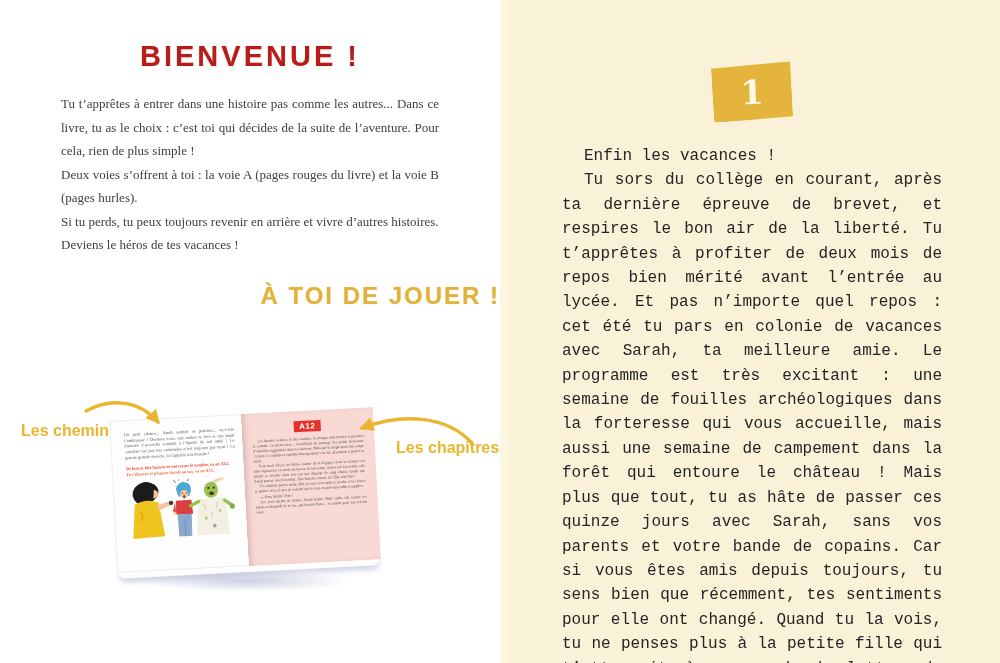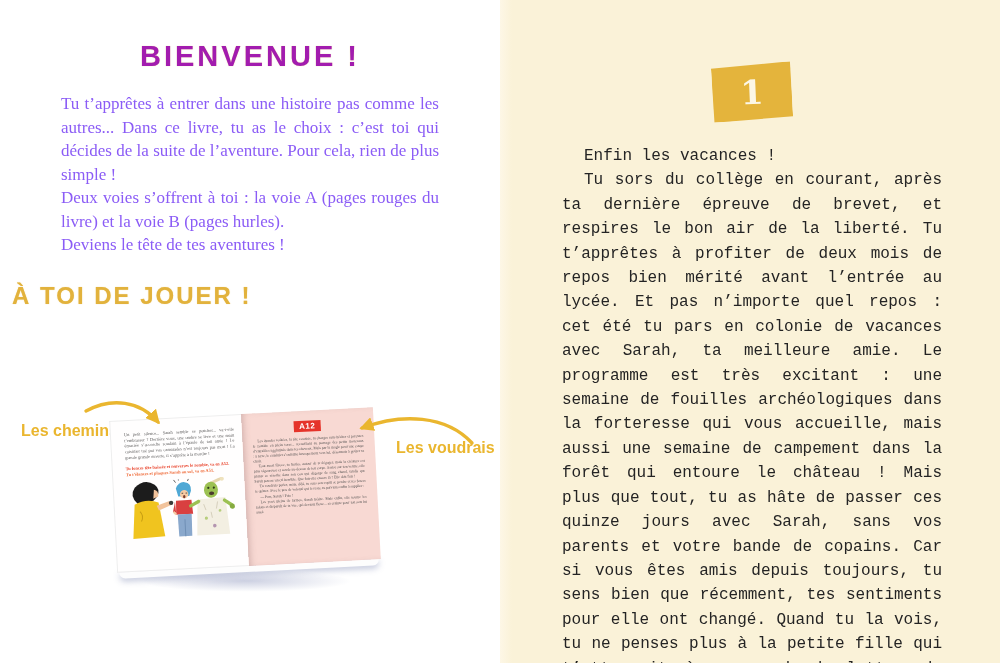--- a/index.html
+++ b/index.html
@@ -10,31 +10,31 @@
     background: #ffffff;
   }
   .spread { display: flex; width: 1000px; height: 663px; }
 
   
   .page-left { width: 500px; height: 663px; background: #ffffff; position: relative; }
 
   .welcome-title {
     margin: 0; padding-top: 40px; text-align: center;
     font-family: "Liberation Sans", sans-serif; font-weight: bold;
-    font-size: 29px; letter-spacing: 3px; color: #a21caf;
+    font-size: 29px; letter-spacing: 3px; color: #b91c1c;
     text-shadow: 0 0 1px rgba(226,178,60,.55);
   }
   .intro {
     width: 378px; margin: 19px auto 14px;
-    font-size: 17px; line-height: 23.5px; color: #8b5cf6;
+    font-size: 13px; line-height: 23.5px; color: #404040;
     text-align: justify;
   }
   .intro p { margin: 0; }
   .cta-title {
-    margin: 12px; padding-top: 11px; text-align: left;
+    margin: 0; padding-top: 11px; text-align: right;
     font-family: "Liberation Sans", sans-serif; font-weight: bold;
     font-size: 24px; letter-spacing: 2px; color: #e2b23c;
     text-shadow: 0 0 1px rgba(226,178,60,.55);
   }
 
   
   .diagram { position: absolute; left: 0; top: 398px; width: 500px; height: 250px; }
   .diagram-label {
     position: absolute; font-family: "Liberation Sans", sans-serif;
     font-weight: bold; font-size: 16px; color: #eab62f;
@@ -121,29 +121,30 @@
 <body>
 
 <div class="spread">
 
   <div class="page-left">
     <h1 class="welcome-title">BIENVENUE !</h1>
 
     <div class="intro">
       <p>Tu t’apprêtes à entrer dans une histoire pas comme les autres... Dans ce livre, tu as le choix : c’est toi qui décides de la suite de l’aventure. Pour cela, rien de plus simple !</p>
       <p>Deux voies s’offrent à toi : la voie A (pages rouges du livre) et la voie B (pages hurles).</p>
-      <p>Deviens le tête de tes aventures !</p>
+      <p>Si tu perds, tu peux toujours revenir en arrière et vivre d’autres histoires.</p>
+      <p>Deviens le héros de tes vacances !</p>
     </div>
 
     <h2 class="cta-title">À TOI DE JOUER !</h2>
 
     <div class="diagram">
 
       <span class="diagram-label label-chemins">Les chemins</span>
-      <span class="diagram-label label-chapitres">Les voudrais</span>
+      <span class="diagram-label label-chapitres">Les chapitres</span>
 
       <div class="book-shadow"></div>
 
       <div class="minibook">
         <div class="minibook-edges"></div>
 
         <div class="mini-left">
           <p class="mini-story">Un petit silence... Sarah semble se pencher... va-t-elle t’embrasser ? Derrière vous, une ombre se lève et une main émaciée s’accroche soudain à l’épaule de ton amie ! Le cuisinier tué par vos camarades n’est toujours pas mort ! La gueule grande ouverte, il s’apprête à la mordre !</p>
           <p class="mini-choice1">Tu fonces tête baissée et renverses le zombie, va en A52.</p>
           <p class="mini-choice2">Tu t’élances et plaques Sarah au sol, va en A51.</p>

